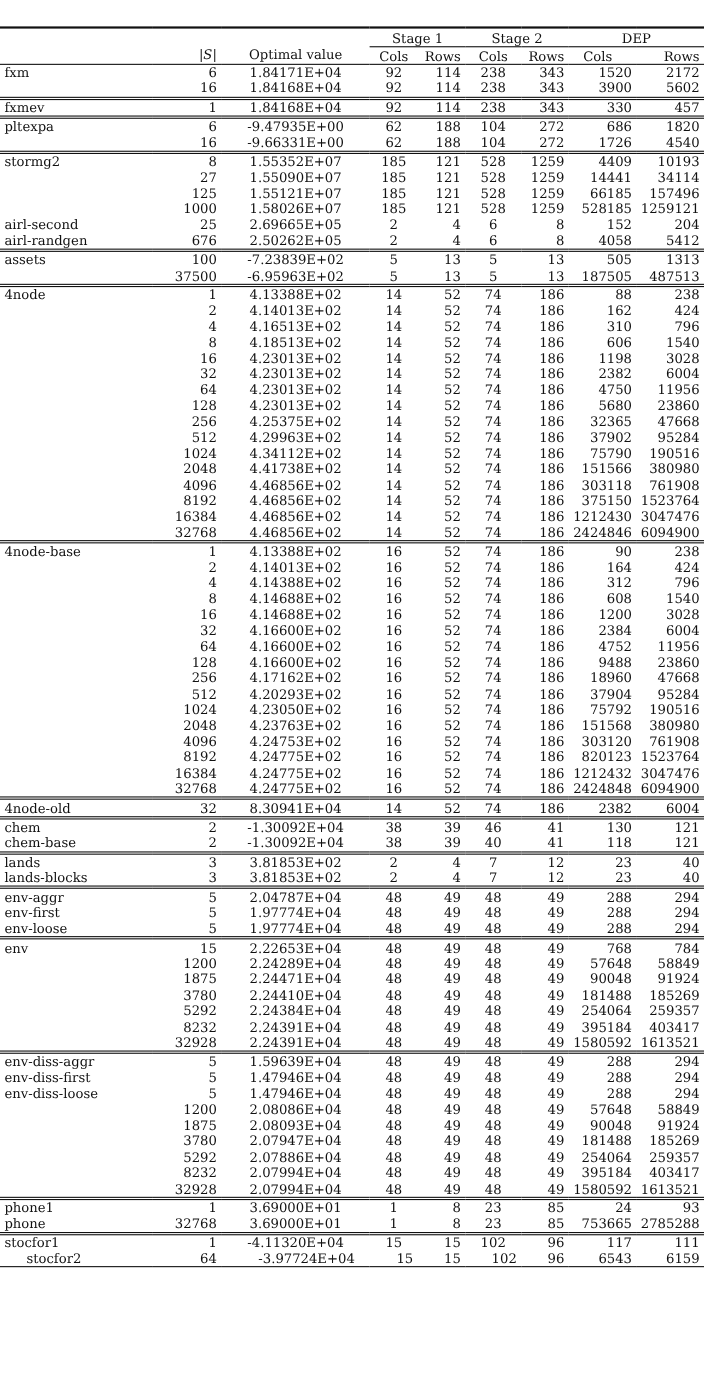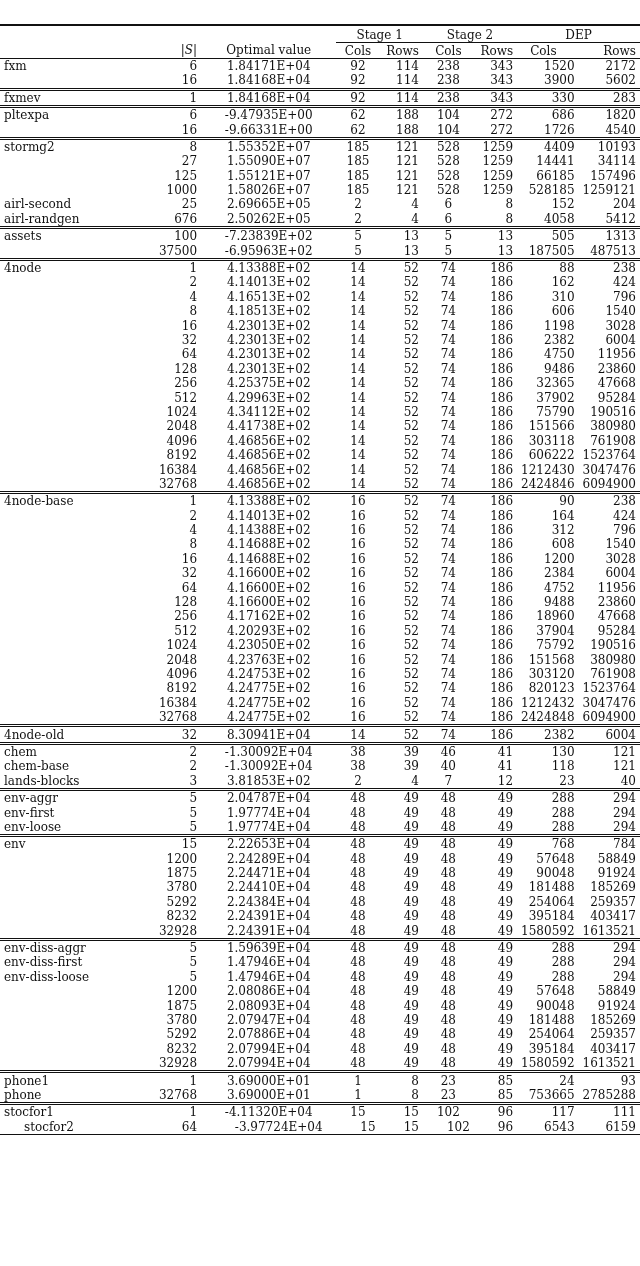--- a/index.html
+++ b/index.html
@@ -70,21 +70,21 @@
         </tr>
         <tr class="gstart">
           <td class="c-name">fxmev</td>
           <td class="c-s">1</td>
           <td class="c-opt">1.84168E+04</td>
           <td class="c-n">92</td>
           <td class="c-r">114</td>
           <td class="c-n">238</td>
           <td class="c-r">343</td>
           <td class="c-r">330</td>
-          <td class="c-r">283</td>
+          <td class="c-r">457</td>
         </tr>
         <tr class="gstart">
           <td class="c-name">pltexpa</td>
           <td class="c-s">6</td>
           <td class="c-opt">-9.47935E+00</td>
           <td class="c-n">62</td>
           <td class="c-r">188</td>
           <td class="c-n">104</td>
           <td class="c-r">272</td>
           <td class="c-r">686</td>
@@ -267,21 +267,21 @@
           <td class="c-r">11956</td>
         </tr>
         <tr>
           <td class="c-name"></td>
           <td class="c-s">128</td>
           <td class="c-opt">4.23013E+02</td>
           <td class="c-n">14</td>
           <td class="c-r">52</td>
           <td class="c-n">74</td>
           <td class="c-r">186</td>
-          <td class="c-r">9486</td>
+          <td class="c-r">5680</td>
           <td class="c-r">23860</td>
         </tr>
         <tr>
           <td class="c-name"></td>
           <td class="c-s">256</td>
           <td class="c-opt">4.25375E+02</td>
           <td class="c-n">14</td>
           <td class="c-r">52</td>
           <td class="c-n">74</td>
           <td class="c-r">186</td>
@@ -333,21 +333,21 @@
           <td class="c-r">761908</td>
         </tr>
         <tr>
           <td class="c-name"></td>
           <td class="c-s">8192</td>
           <td class="c-opt">4.46856E+02</td>
           <td class="c-n">14</td>
           <td class="c-r">52</td>
           <td class="c-n">74</td>
           <td class="c-r">186</td>
-          <td class="c-r">606222</td>
+          <td class="c-r">375150</td>
           <td class="c-r">1523764</td>
         </tr>
         <tr>
           <td class="c-name"></td>
           <td class="c-s">16384</td>
           <td class="c-opt">4.46856E+02</td>
           <td class="c-n">14</td>
           <td class="c-r">52</td>
           <td class="c-n">74</td>
           <td class="c-r">186</td>
@@ -566,20 +566,31 @@
         <tr>
           <td class="c-name">chem-base</td>
           <td class="c-s">2</td>
           <td class="c-opt">-1.30092E+04</td>
           <td class="c-n">38</td>
           <td class="c-r">39</td>
           <td class="c-n">40</td>
           <td class="c-r">41</td>
           <td class="c-r">118</td>
           <td class="c-r">121</td>
+        </tr>
+        <tr class="gstart">
+          <td class="c-name">lands</td>
+          <td class="c-s">3</td>
+          <td class="c-opt">3.81853E+02</td>
+          <td class="c-n">2</td>
+          <td class="c-r">4</td>
+          <td class="c-n">7</td>
+          <td class="c-r">12</td>
+          <td class="c-r">23</td>
+          <td class="c-r">40</td>
         </tr>
         <tr>
           <td class="c-name">lands-blocks</td>
           <td class="c-s">3</td>
           <td class="c-opt">3.81853E+02</td>
           <td class="c-n">2</td>
           <td class="c-r">4</td>
           <td class="c-n">7</td>
           <td class="c-r">12</td>
           <td class="c-r">23</td>

